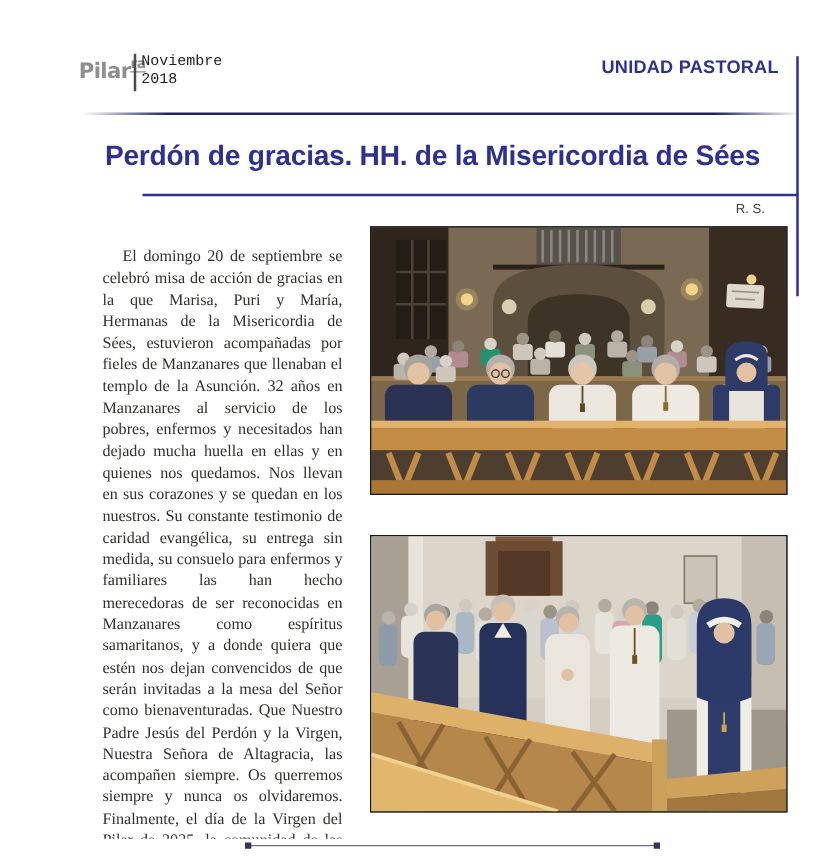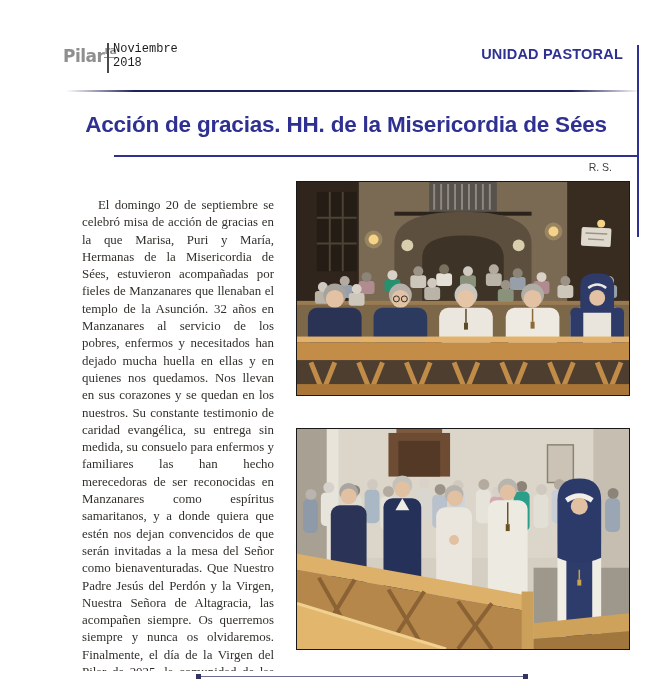--- a/index.html
+++ b/index.html
@@ -50,21 +50,21 @@
   <div class="logo"><span>Pilar</span><span class="logo-sup">ra</span></div>
   <div class="logo-divider"></div>
   <div class="issue">
     <span>Noviembre</span>
     <span>2018</span>
   </div>
   <div class="section-label">UNIDAD PASTORAL</div>
   <div class="header-rule"></div>
   <div class="right-vrule"></div>
 
-  <h1 class="article-title">Acción de gracias. HH. de la Misericordia de Sées</h1>
+  <h1 class="article-title">Perdón de gracias. HH. de la Misericordia de Sées</h1>
   <div class="title-rule"></div>
   <div class="byline">R. S.</div>
 
   <div class="body-col">
     <p><span>El domingo 20 de septiembre se celebró misa de acción de gracias en la que Marisa, Puri y María, Hermanas de la Misericordia de Sées, estuvieron acompañadas por fieles de Manzanares que llenaban el templo de la Asunción. 32 años en Manzanares al servicio de los pobres, enfermos y necesitados han dejado mucha huella en ellas y en quienes nos quedamos. Nos llevan en sus corazones y se quedan en los nuestros. Su constante testimonio de caridad evangélica, su entrega sin medida, su consuelo para enfermos y familiares las han hecho merecedoras de ser reconocidas en Manzanares como espíritus samaritanos, y a donde quiera que estén nos dejan convencidos de que serán invitadas a la mesa del Señor como bienaventuradas. Que Nuestro Padre Jesús del Perdón y la Virgen, Nuestra Señora de Altagracia, las acompañen siempre. Os querremos siempre y nunca os olvidaremos. Finalmente, el día de la Virgen del Pilar de 2025, la comunidad de las Hermanas de la Misericordia de Seés salieron de Manzanares.</span> <span class="end-mark">◗</span></p>
   </div>
 
   <figure class="photo photo-1">
     <svg viewBox="0 0 334 215" preserveAspectRatio="none">
       <rect width="334" height="215" fill="#46382b"></rect>

